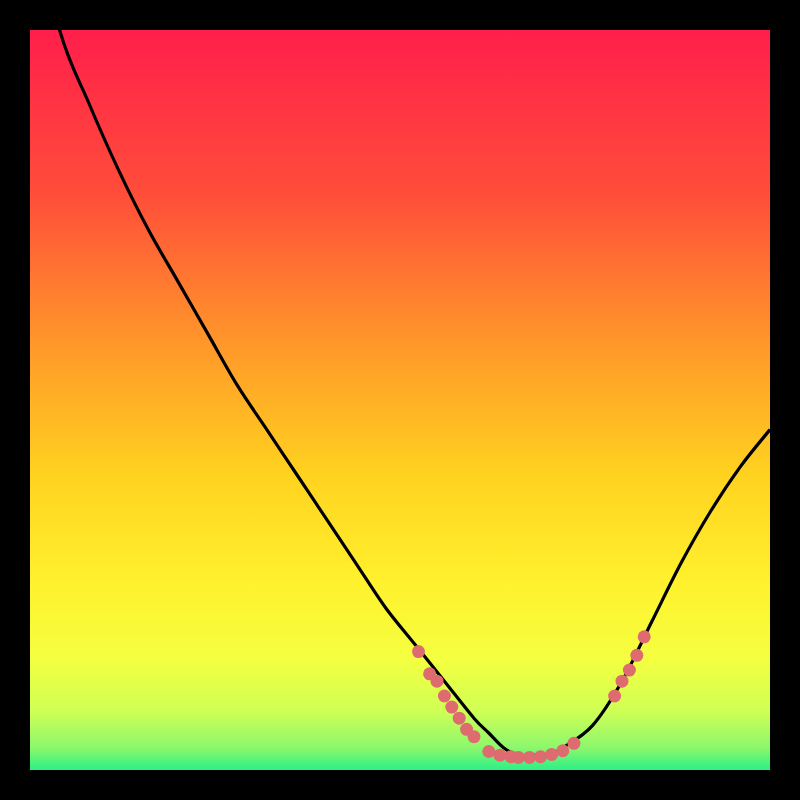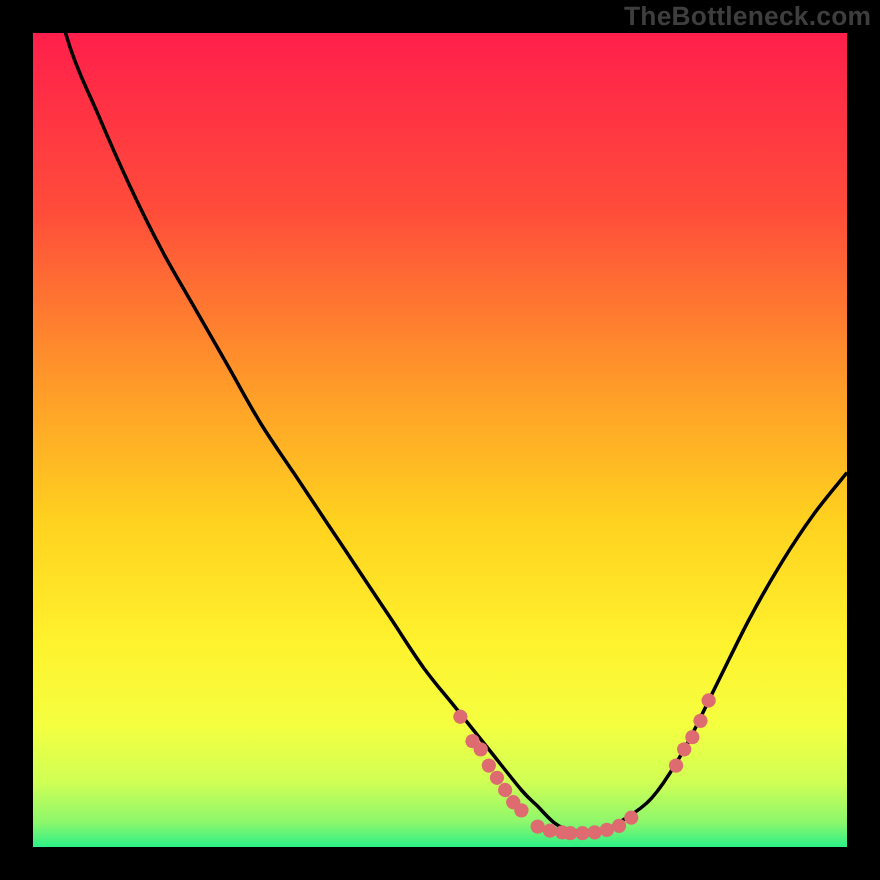--- a/index.html
+++ b/index.html
@@ -38,21 +38,20 @@
   .plot svg {
     width: 740px;
     height: 740px;
     display: block;
   }
 </style>
 </head>
 <body>
 
 <div class="frame">
-  <div class="watermark">TheBottleneck.com</div>
 
   <div class="plot">
     <svg viewBox="0 0 740 740">
       <defs>
         <linearGradient id="bg-grad" x1="0" y1="0" x2="0" y2="1">
           <stop offset="0%" stop-color="#ff1f4b"></stop>
           <stop offset="22%" stop-color="#ff4d3a"></stop>
           <stop offset="42%" stop-color="#ff962a"></stop>
           <stop offset="60%" stop-color="#ffd21f"></stop>
           <stop offset="75%" stop-color="#fff22e"></stop>

